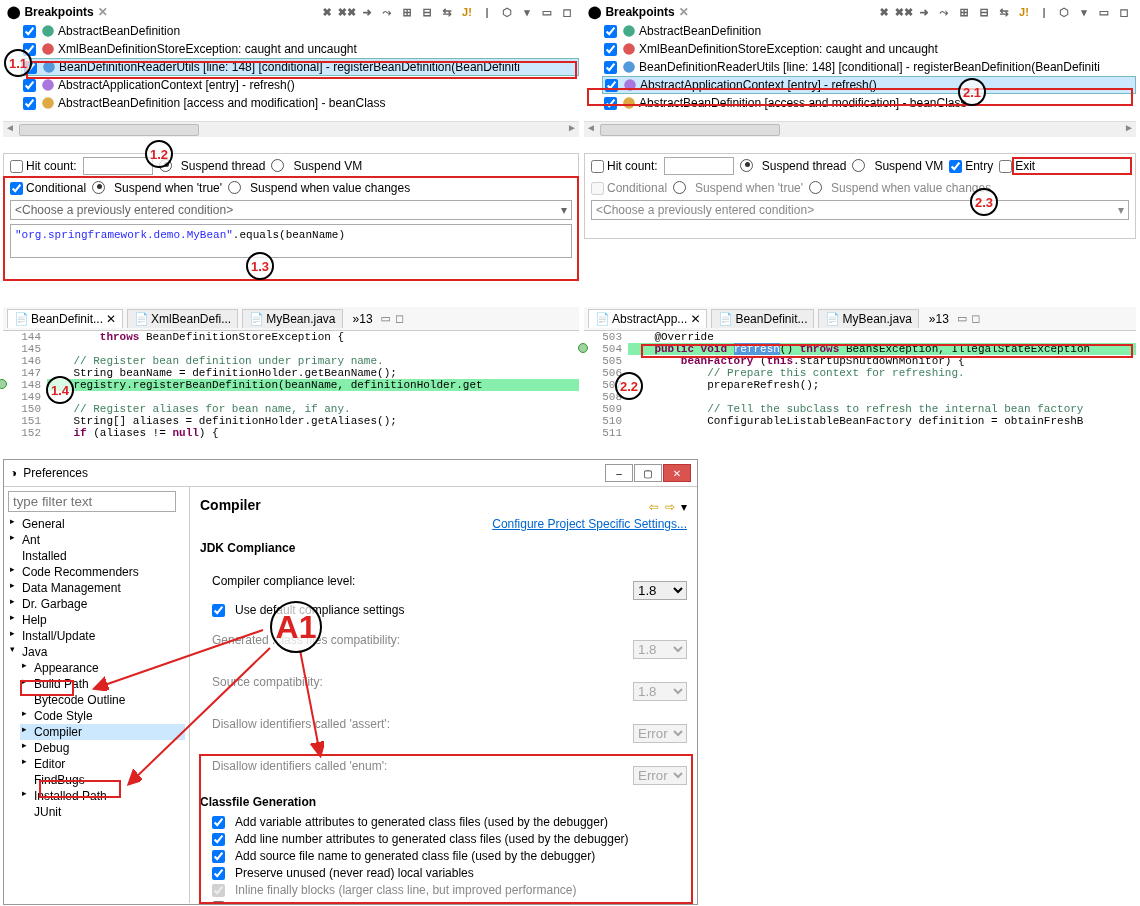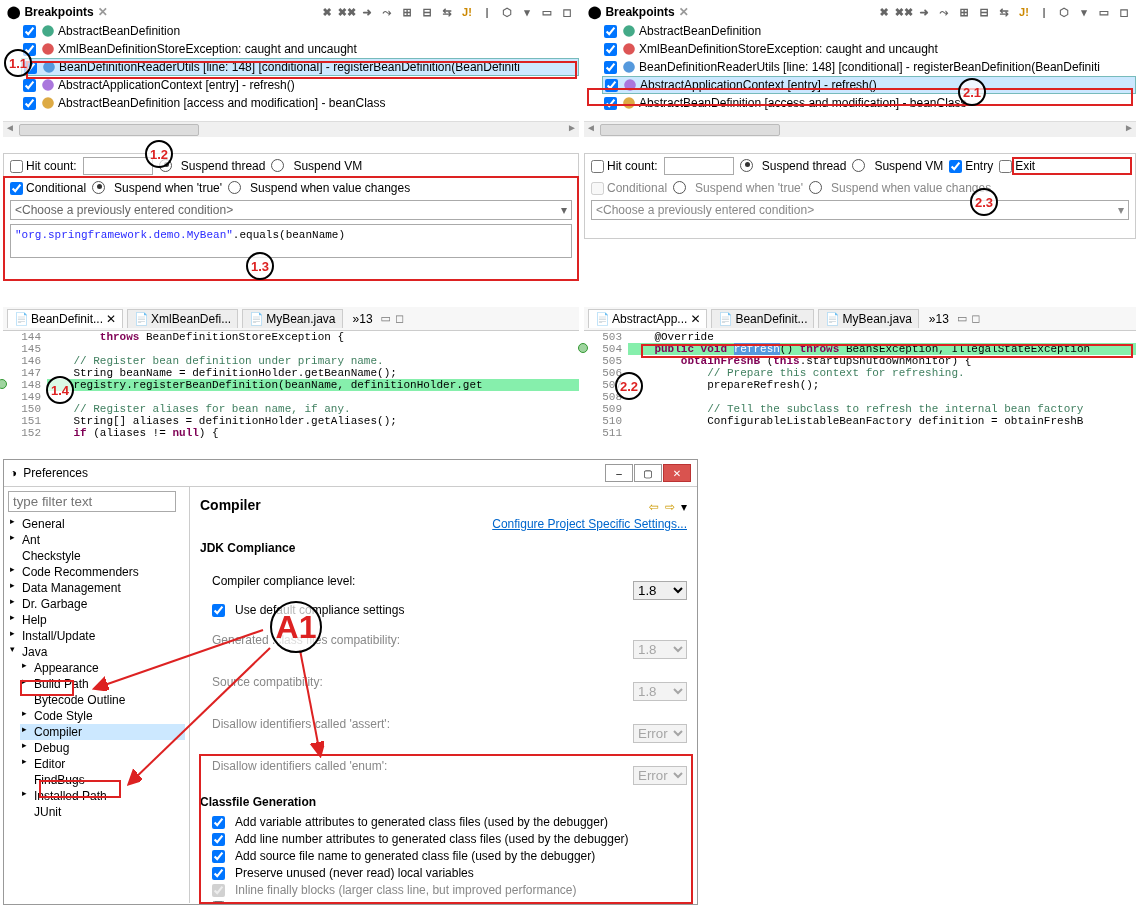--- a/index.html
+++ b/index.html
@@ -320,21 +320,21 @@
     <span style="margin-left:6px">»13</span>
     <span class="spacer"></span>
     <span class="min-max">
         <span>▭</span>
         <span>◻</span>
       </span>
   </div>
   <div class="code-area mono" id="right-code-lines" style="padding-left:6px">
       <div class="ed-line"><span class="ed-gutter">503</span><span class="" style="flex:1">    @Override</span></div>
       <div class="ed-line"><span class="ln-mark"></span><span class="ed-gutter">504</span><span class="ed-hl" style="flex:1">    <span class="kw">public void</span> <span style="background:#59d;color:#fff">refresh</span>() <span class="kw">throws</span> BeansException, IllegalStateException</span></div>
-      <div class="ed-line"><span class="ed-gutter">505</span><span class="" style="flex:1">        <span class="kw">obtainFreshB</span> (<span class="kw">this</span>.startupShutdownMonitor) {</span></div>
+      <div class="ed-line"><span class="ed-gutter">505</span><span class="" style="flex:1">        <span class="kw">beanFactory</span> (<span class="kw">this</span>.startupShutdownMonitor) {</span></div>
       <div class="ed-line"><span class="ed-gutter">506</span><span class="" style="flex:1"><span class="cm">            // Prepare this context for refreshing.</span></span></div>
       <div class="ed-line"><span class="ed-gutter">507</span><span class="" style="flex:1">            prepareRefresh();</span></div>
       <div class="ed-line"><span class="ed-gutter">508</span><span class="" style="flex:1"></span></div>
       <div class="ed-line"><span class="ed-gutter">509</span><span class="" style="flex:1"><span class="cm">            // Tell the subclass to refresh the internal bean factory</span></span></div>
       <div class="ed-line"><span class="ed-gutter">510</span><span class="" style="flex:1">            ConfigurableListableBeanFactory definition = obtainFreshB</span></div>
       <div class="ed-line"><span class="ed-gutter">511</span><span class="" style="flex:1"></span></div>
     </div>
 </div>
 
 <div class="panel prefs">
@@ -346,21 +346,21 @@
       <div class="winbtn">▢</div>
       <div class="winbtn close">✕</div>
     </div>
   </div>
   <div class="prefs-body">
     <div class="prefs-tree">
       <input class="tree-filter" placeholder="type filter text" style="">
       <div id="tree-top">
           <div class="tree-item exp">General</div>
           <div class="tree-item exp">Ant</div>
-          <div class="tree-item">Checkstyle</div>
+          <div class="tree-item">Installed</div>
           <div class="tree-item exp">Code Recommenders</div>
           <div class="tree-item exp">Data Management</div>
           <div class="tree-item exp">Dr. Garbage</div>
           <div class="tree-item exp">Help</div>
           <div class="tree-item exp">Install/Update</div>
         </div>
       <div class="tree-item open">Java</div>
       <div class="tree-sub" id="tree-java-sub">
           <div class="tree-item exp">Appearance</div>
           <div class="tree-item exp">Build Path</div>

